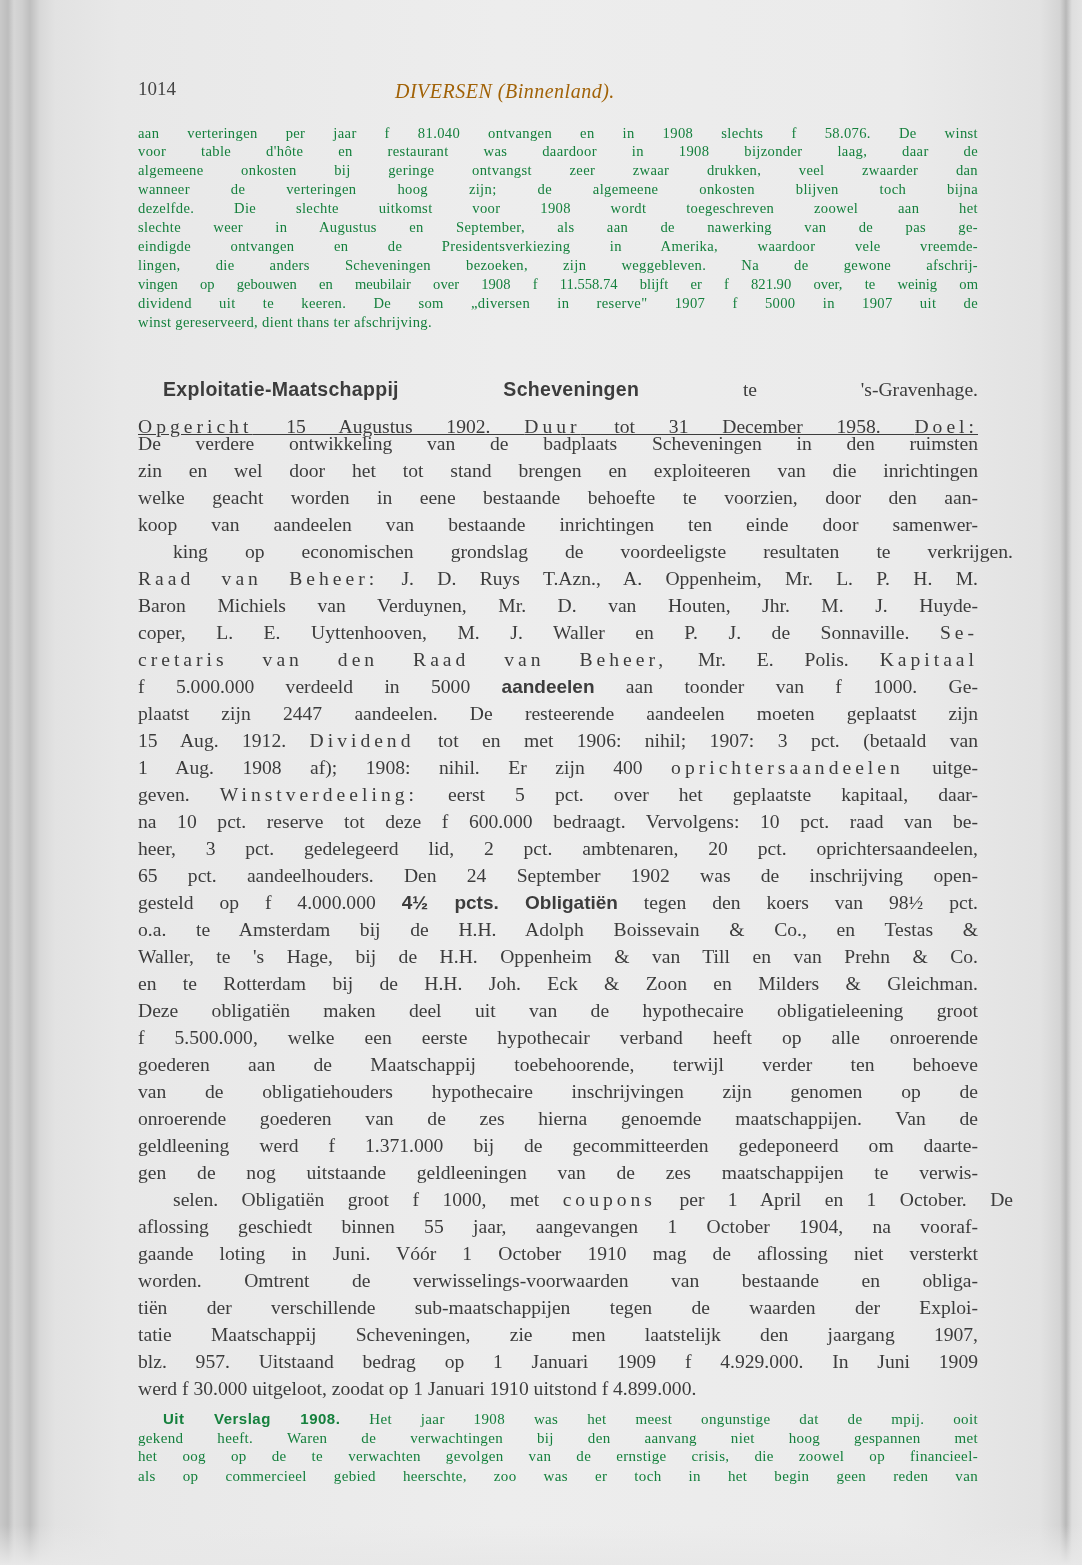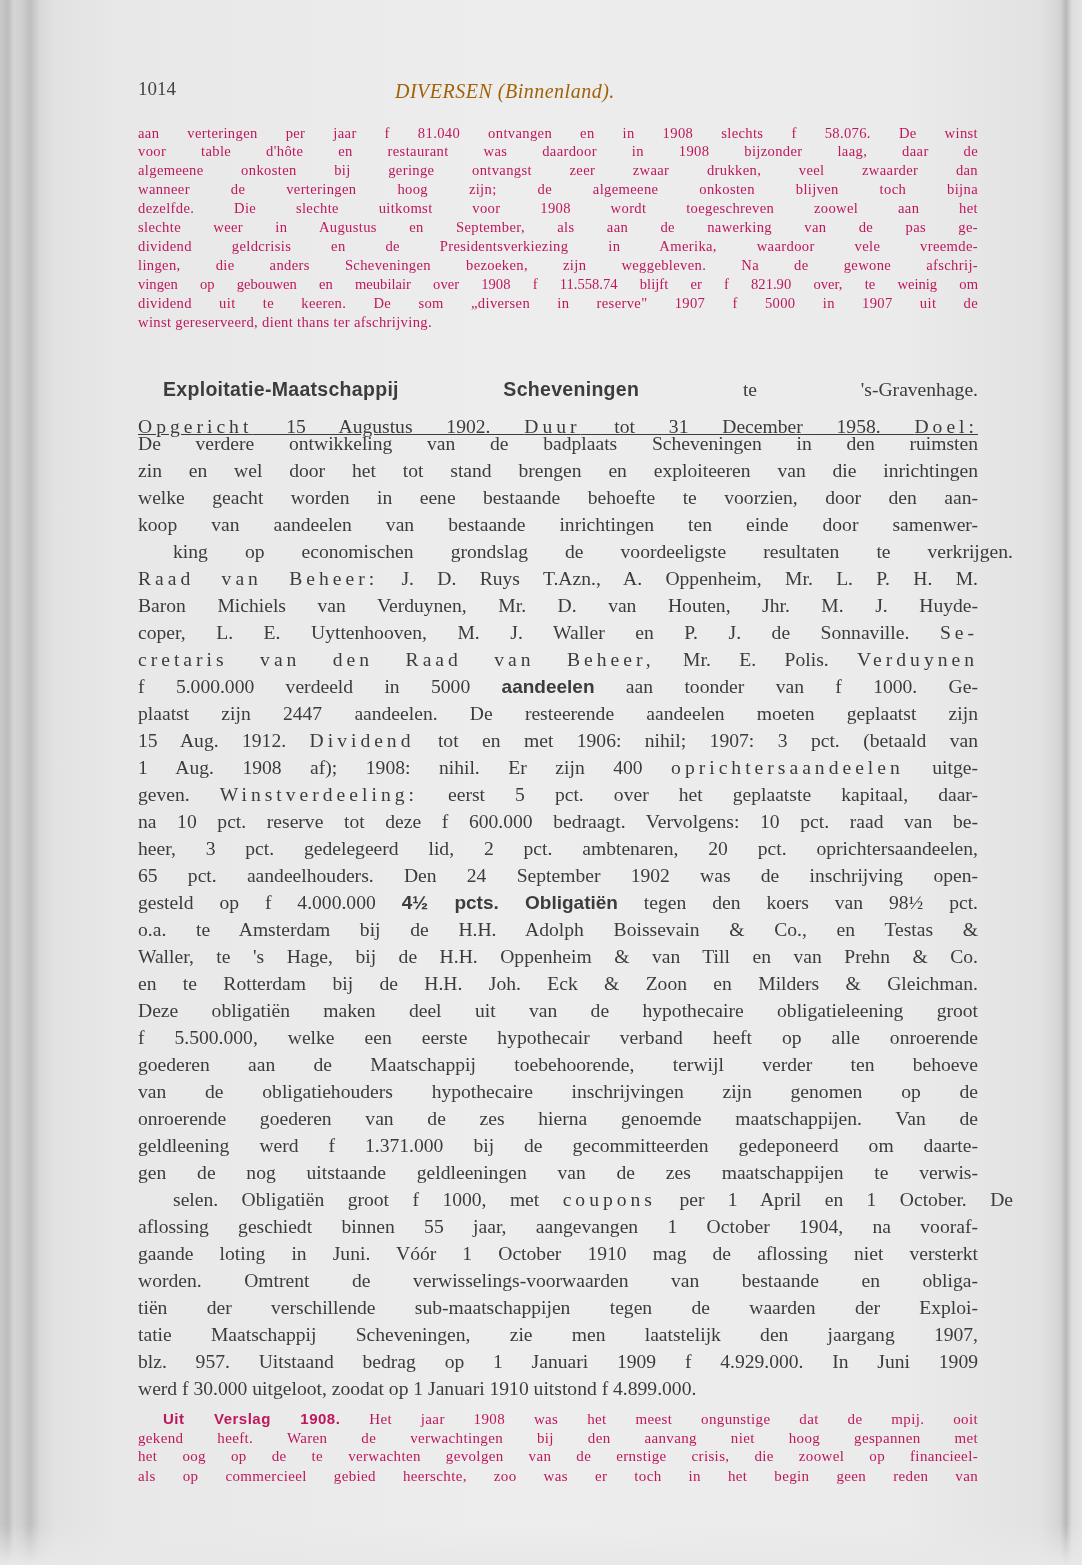--- a/index.html
+++ b/index.html
@@ -11,21 +11,21 @@
   }
   .page-bg {
     position:absolute; inset:0;
     background:
       linear-gradient(90deg, #c9c9c9 0px, #bdbdbd 8px, #d6d6d6 14px, #cfcfcf 22px, #bfbfbf 30px, #d8d8d8 40px, #e2e2e2 55px, #e8e8e8 120px, #ededed 500px, #ebebeb 900px, #e2e2e2 1040px, #d4d4d4 1060px, #b8b8b8 1066px, #dedede 1072px, #e4e4e4 1082px);
   }
   .header { position:absolute; left:0; top:78px; width:1082px; height:30px; }
   .page-number { position:absolute; left:138px; top:0; font-size:19px; color:#444; font-family:"Liberation Serif",serif; }
   .running-title { position:absolute; left:395px; top:2px; font-size:20px; font-style:italic; letter-spacing:0.5px; color:#a16207; font-family:"Liberation Serif",serif; }
   .line { position:absolute; white-space:nowrap; }
-  .small { font-family:"Liberation Serif",serif; font-size:14.6px; left:138px; width:840px; text-align:justify; text-align-last:justify; letter-spacing:0.35px; color:#be185d; }
+  .small { font-family:"Liberation Serif",serif; font-size:14.6px; left:138px; width:840px; text-align:justify; text-align-last:justify; letter-spacing:0.35px; color:#15803d; }
   .big { font-family:"Liberation Serif",serif; font-size:19.6px; left:138px; width:840px; text-align:justify; text-align-last:justify; color:#3c3c3c; }
   .last { text-align-last:left; }
   .sans-bold { font-family:"Liberation Sans","DejaVu Sans",sans-serif; font-weight:bold; }
   .spaced { letter-spacing:4px; }
   .bottom-fade { position:absolute; left:0; bottom:0; width:1082px; height:40px; background:linear-gradient(180deg, rgba(230,230,230,0), #e8e8e8); }
 </style>
 </head>
 <body>
 
 <div class="page-bg"></div>
@@ -35,42 +35,42 @@
   <span class="running-title">DIVERSEN (Binnenland).</span>
 </div>
 
 <div>
   <div class="line small" style="top:125px">aan verteringen per jaar f 81.040 ontvangen en in 1908 slechts f 58.076. De winst</div>
   <div class="line small" style="top:143px">voor table d'hôte en restaurant was daardoor in 1908 bijzonder laag, daar de</div>
   <div class="line small" style="top:162px">algemeene onkosten bij geringe ontvangst zeer zwaar drukken, veel zwaarder dan</div>
   <div class="line small" style="top:181px">wanneer de verteringen hoog zijn; de algemeene onkosten blijven toch bijna</div>
   <div class="line small" style="top:200px">dezelfde. Die slechte uitkomst voor 1908 wordt toegeschreven zoowel aan het</div>
   <div class="line small" style="top:219px">slechte weer in Augustus en September, als aan de nawerking van de pas ge-</div>
-  <div class="line small" style="top:238px">dividend geldcrisis en de Presidentsverkiezing in Amerika, waardoor vele vreemde-</div>
+  <div class="line small" style="top:238px">eindigde ontvangen en de Presidentsverkiezing in Amerika, waardoor vele vreemde-</div>
   <div class="line small" style="top:257px">lingen, die anders Scheveningen bezoeken, zijn weggebleven. Na de gewone afschrij-</div>
   <div class="line small" style="top:276px;letter-spacing:0">vingen op gebouwen en meubilair over 1908 f 11.558.74 blijft er f 821.90 over, te weinig om</div>
   <div class="line small" style="top:295px">dividend uit te keeren. De som „diversen in reserve" 1907 f 5000 in 1907 uit de</div>
   <div class="line small last" style="top:314px;width:auto">winst gereserveerd, dient thans ter afschrijving.</div>
 </div>
 
 <div>
   <div class="line big" style="top:378px;left:163px;width:815px">
     <span class="sans-bold" style="font-size:19.5px;letter-spacing:0.3px">Exploitatie-Maatschappij Scheveningen</span><span> te 's-Gravenhage.</span>
   </div>
   <div id="entry-lines">
       <div class="line big" style="top: 416px; text-decoration: underline;"><span class="spaced">Opgericht</span><span> 15 Augustus 1902.  </span><span class="spaced">Duur</span><span> tot 31 December 1958.  </span><span class="spaced">Doel:</span></div>
       <div class="line big" style="top: 433px;"><span>De verdere ontwikkeling van de badplaats Scheveningen in den ruimsten</span></div>
       <div class="line big" style="top: 460px;"><span>zin en wel door het tot stand brengen en exploiteeren van die inrichtingen</span></div>
       <div class="line big" style="top: 487px;"><span>welke geacht worden in eene bestaande behoefte te voorzien, door den aan-</span></div>
       <div class="line big" style="top: 514px;"><span>koop van aandeelen van bestaande inrichtingen ten einde door samenwer-</span></div>
       <div class="line big" style="top: 541px; margin-left: 35px;"><span>king op economischen grondslag de voordeeligste resultaten te verkrijgen.</span></div>
       <div class="line big" style="top: 568px;"><span class="spaced">Raad van Beheer:</span><span> J. D. Ruys T.Azn., A. Oppenheim, Mr. L. P. H. M.</span></div>
       <div class="line big" style="top: 595px;"><span>Baron Michiels van Verduynen, Mr. D. van Houten, Jhr. M. J. Huyde-</span></div>
       <div class="line big" style="top: 622px;"><span>coper, L. E. Uyttenhooven, M. J. Waller en P. J. de Sonnaville.  </span><span class="spaced">Se-</span></div>
-      <div class="line big" style="top: 649px;"><span class="spaced">cretaris van den Raad van Beheer,</span><span> Mr. E. Polis.  </span><span class="spaced">Verduynen</span></div>
+      <div class="line big" style="top: 649px;"><span class="spaced">cretaris van den Raad van Beheer,</span><span> Mr. E. Polis.  </span><span class="spaced">Kapitaal</span></div>
       <div class="line big" style="top: 676px;"><span>f 5.000.000 verdeeld in 5000 </span><span class="sans-bold" style="font-size: 19px;">aandeelen</span><span> aan toonder van f 1000.  Ge-</span></div>
       <div class="line big" style="top: 703px;"><span>plaatst zijn 2447 aandeelen.  De resteerende aandeelen moeten geplaatst zijn</span></div>
       <div class="line big" style="top: 730px;"><span>15 Aug. 1912. </span><span class="spaced">Dividend</span><span> tot en met 1906: nihil; 1907: 3 pct. (betaald van</span></div>
       <div class="line big" style="top: 757px;"><span>1 Aug. 1908 af); 1908: nihil. Er zijn 400 </span><span class="spaced">oprichtersaandeelen</span><span> uitge-</span></div>
       <div class="line big" style="top: 784px;"><span>geven.  </span><span class="spaced">Winstverdeeling:</span><span> eerst 5 pct. over het geplaatste kapitaal, daar-</span></div>
       <div class="line big" style="top: 811px;"><span>na 10 pct. reserve tot deze f 600.000 bedraagt. Vervolgens: 10 pct. raad van be-</span></div>
       <div class="line big" style="top: 838px;"><span>heer, 3 pct. gedelegeerd lid, 2 pct. ambtenaren, 20 pct. oprichtersaandeelen,</span></div>
       <div class="line big" style="top: 865px;"><span>65 pct. aandeelhouders.  Den 24 September 1902 was de inschrijving open-</span></div>
       <div class="line big" style="top: 892px;"><span>gesteld op f 4.000.000 </span><span class="sans-bold" style="font-size: 19px;">4½ pcts. Obligatiën</span><span> tegen den koers van 98½ pct.</span></div>
       <div class="line big" style="top: 919px;"><span>o.a. te Amsterdam bij de H.H. Adolph Boissevain &amp; Co., en Testas &amp;</span></div>

